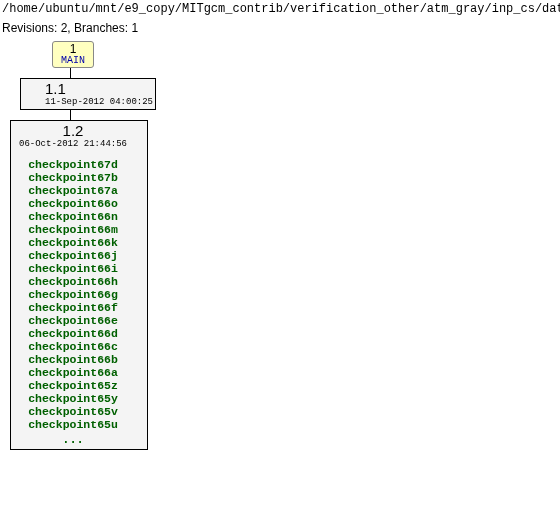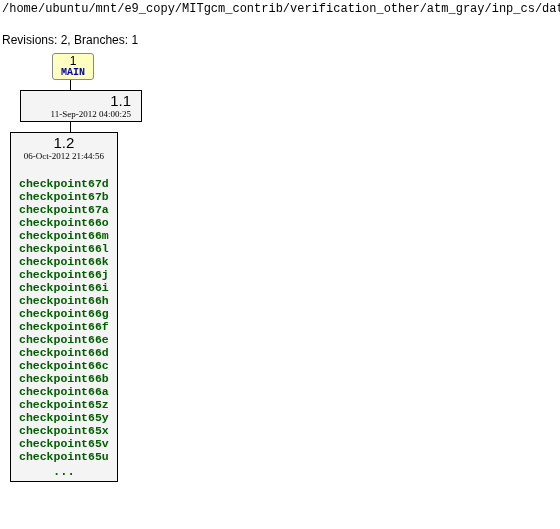--- a/index.html
+++ b/index.html
@@ -15,21 +15,21 @@
     padding: 2px 2px 8px 2px;
   }
   .path {
     font-family: "Courier New", monospace;
     font-size: 12px;
     white-space: nowrap;
   }
   .meta {
     font-family: Helvetica, Arial, sans-serif;
     font-size: 12px;
-    margin-top: 17px;
+    margin-top: 5px;
   }
   .graph {
     margin-top: 6px;
     margin-left: 4px;
     display: flex;
     flex-direction: column;
     align-items: flex-start;
   }
   .branch-badge {
     background: #ffffc0;
@@ -42,55 +42,54 @@
   }
   .branch-num {
     font-size: 12px;
     line-height: 14px;
   }
   .branch-name {
     font-family: "Courier New", monospace;
     font-size: 10px;
     color: #0000aa;
     line-height: 10px;
-    font-weight: bold;
   }
   .connector {
     width: 1px;
     height: 10px;
     background: #000;
     margin-left: 64px;
   }
   .rev-box {
     border: 1px solid #000;
     background: #f4f4f4;
-    text-align: right;
+    text-align: left;
     margin-left: 14px;
-    padding: 1px 10px 2px 10px;
+    padding: 1px 10px 2px 24px;
   }
   .rev-num {
     font-size: 15px;
     line-height: 17px;
   }
   .rev-date {
-    font-family: Liberation Serif, serif;
+    font-family: Liberation Mono, monospace;
     font-size: 9px;
     line-height: 10px;
     white-space: nowrap;
   }
   .rev-box-big {
     border: 1px solid #000;
     background: #f4f4f4;
     text-align: center;
     margin-left: 4px;
-    padding: 1px 8px 2px 8px;
+    padding: 1px 20px 2px 8px;
     display: inline-block;
   }
   .tags {
-    margin-top: 16px;
+    margin-top: 9px;
   }
   .tag {
     font-family: "Courier New", monospace;
     font-size: 11.5px;
     line-height: 13px;
     color: #006000;
     font-weight: bold;
     white-space: nowrap;
   }
   .ellipsis {
@@ -127,36 +126,35 @@
     <div class="connector"></div>
 
     <div class="rev-box-big">
       <div class="rev-num">1.2</div>
       <div class="rev-date">06-Oct-2012 21:44:56</div>
       <div class="tags" id="tags-container">
           <div class="tag">checkpoint67d</div>
           <div class="tag">checkpoint67b</div>
           <div class="tag">checkpoint67a</div>
           <div class="tag">checkpoint66o</div>
+          <div class="tag">checkpoint66n</div>
           <div class="tag">checkpoint66m</div>
-          <div class="tag">checkpoint66l</div>
           <div class="tag">checkpoint66k</div>
           <div class="tag">checkpoint66j</div>
           <div class="tag">checkpoint66i</div>
           <div class="tag">checkpoint66h</div>
           <div class="tag">checkpoint66g</div>
           <div class="tag">checkpoint66f</div>
           <div class="tag">checkpoint66e</div>
           <div class="tag">checkpoint66d</div>
           <div class="tag">checkpoint66c</div>
           <div class="tag">checkpoint66b</div>
           <div class="tag">checkpoint66a</div>
           <div class="tag">checkpoint65z</div>
           <div class="tag">checkpoint65y</div>
-          <div class="tag">checkpoint65x</div>
           <div class="tag">checkpoint65v</div>
           <div class="tag">checkpoint65u</div>
         </div>
       <div class="ellipsis">...</div>
     </div>
 
   </div>
 </div>
 
 </body></html>

